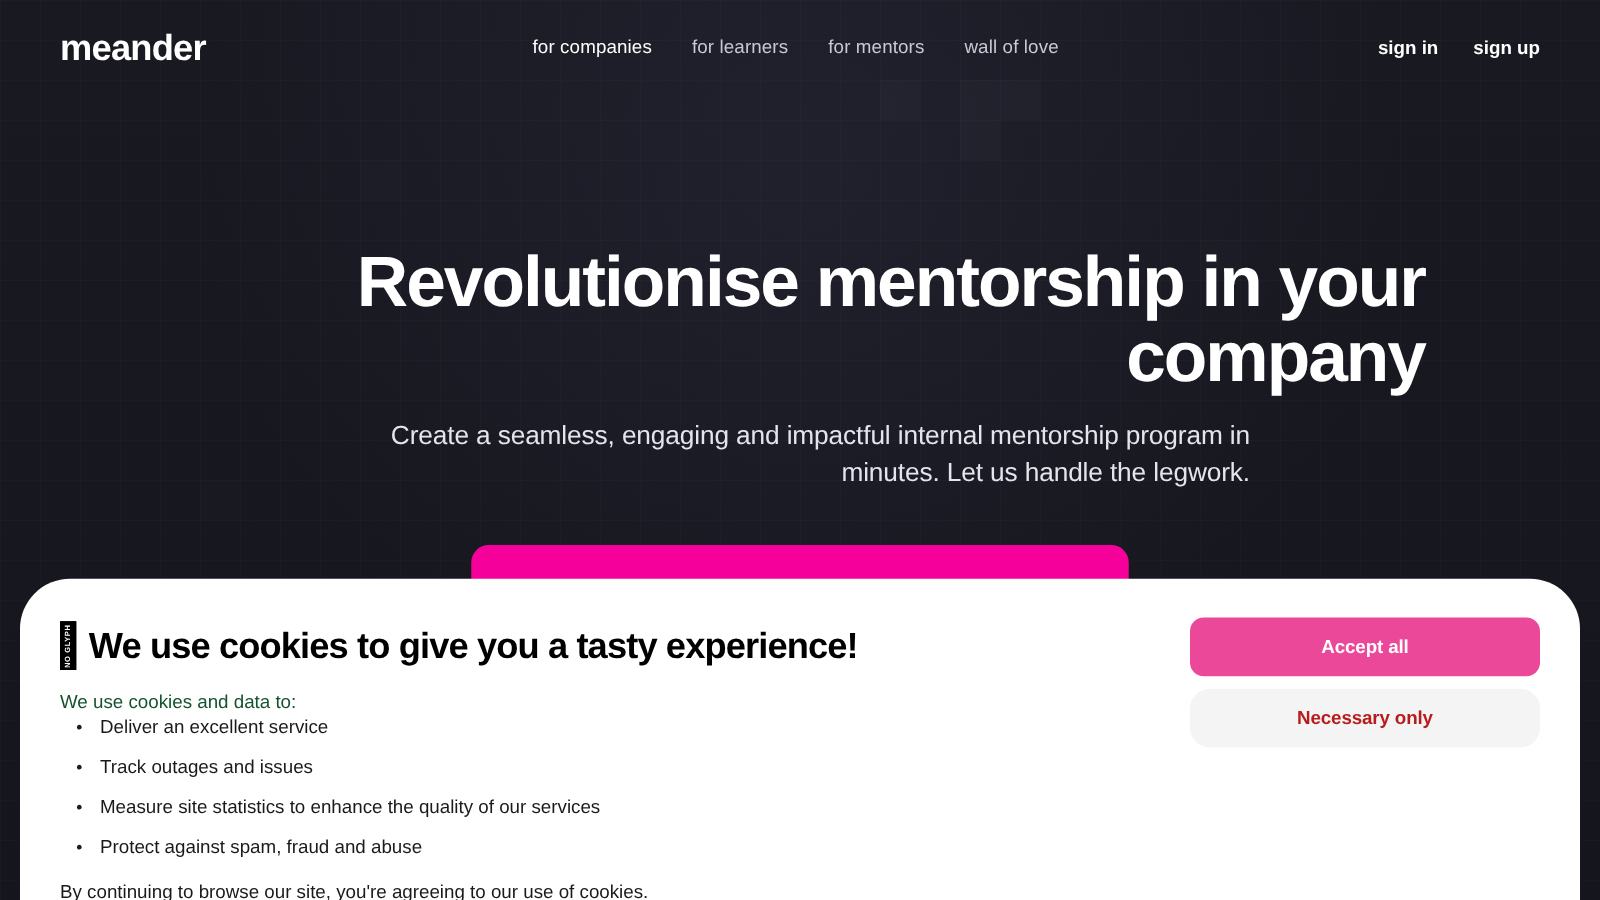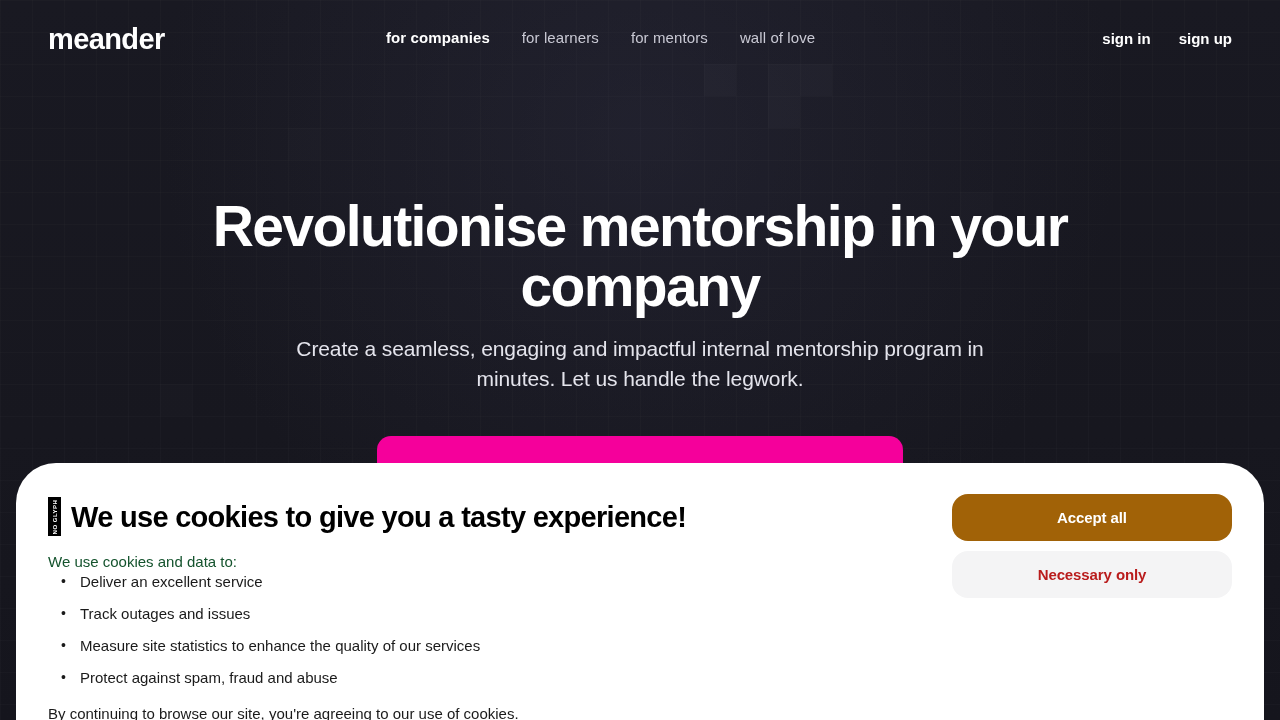--- a/index.html
+++ b/index.html
@@ -63,41 +63,42 @@
   .nav-link {
     font-size:15px;
     color:#c9c9d4;
     letter-spacing:0.1px;
     white-space:nowrap;
     margin-right:32px;
     cursor:pointer;
   }
   .nav-link.active {
     color:#ffffff;
-    font-weight:bold;
+    font-weight:normal;
+    margin-left:40px;
   }
   #nav-auth {
     position:absolute;
     right:48px; top:30px;
     display:flex; align-items:center; gap:28px;
   }
   .auth-link {
     font-size:15px;
     font-weight:bold;
     color:#ffffff;
     white-space:nowrap;
     cursor:pointer;
   }
 
   
   #hero {
     position:absolute;
     top:196px; left:0;
     width:1280px;
-    text-align:center;
+    text-align:right;
     z-index:3;
   }
   #hero-title {
     width:1000px;
     margin:0 auto;
     font-size:57px;
     line-height:60px;
     font-weight:bold;
     color:#ffffff;
     letter-spacing:-1.6px;
@@ -222,22 +223,23 @@
     height:47px;
     border:none;
     border-radius:16px;
     font-family:"Liberation Sans", sans-serif;
     font-size:15px;
     font-weight:bold;
     cursor:pointer;
     letter-spacing:-0.1px;
   }
   #accept-all-button {
-    background:#a16207;
-    color:#ffffff;
+    background:#ec4899;
+    color:#ffffff;
+    border-radius:11px;
   }
   #necessary-only-button {
     background:#f4f4f5;
     color:#b91c1c;
   }
 </style>
 </head>
 <body>
 
 <div id="page-bg">

